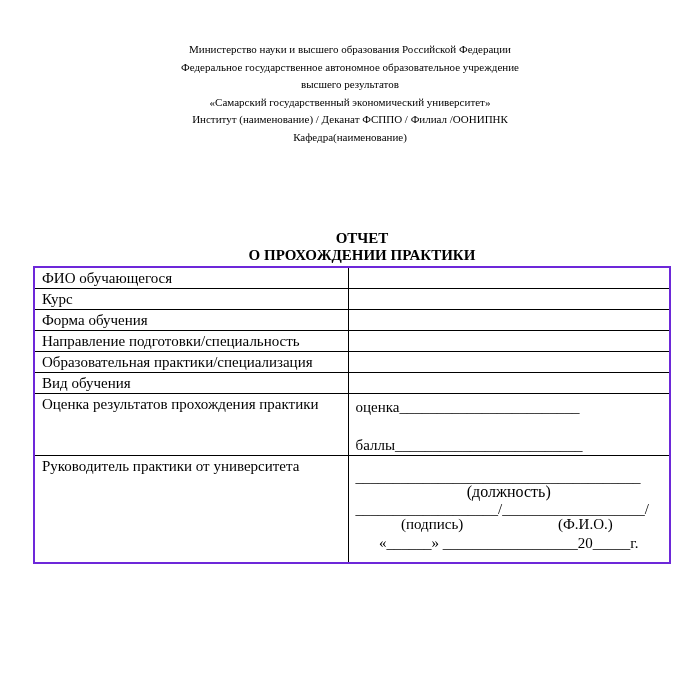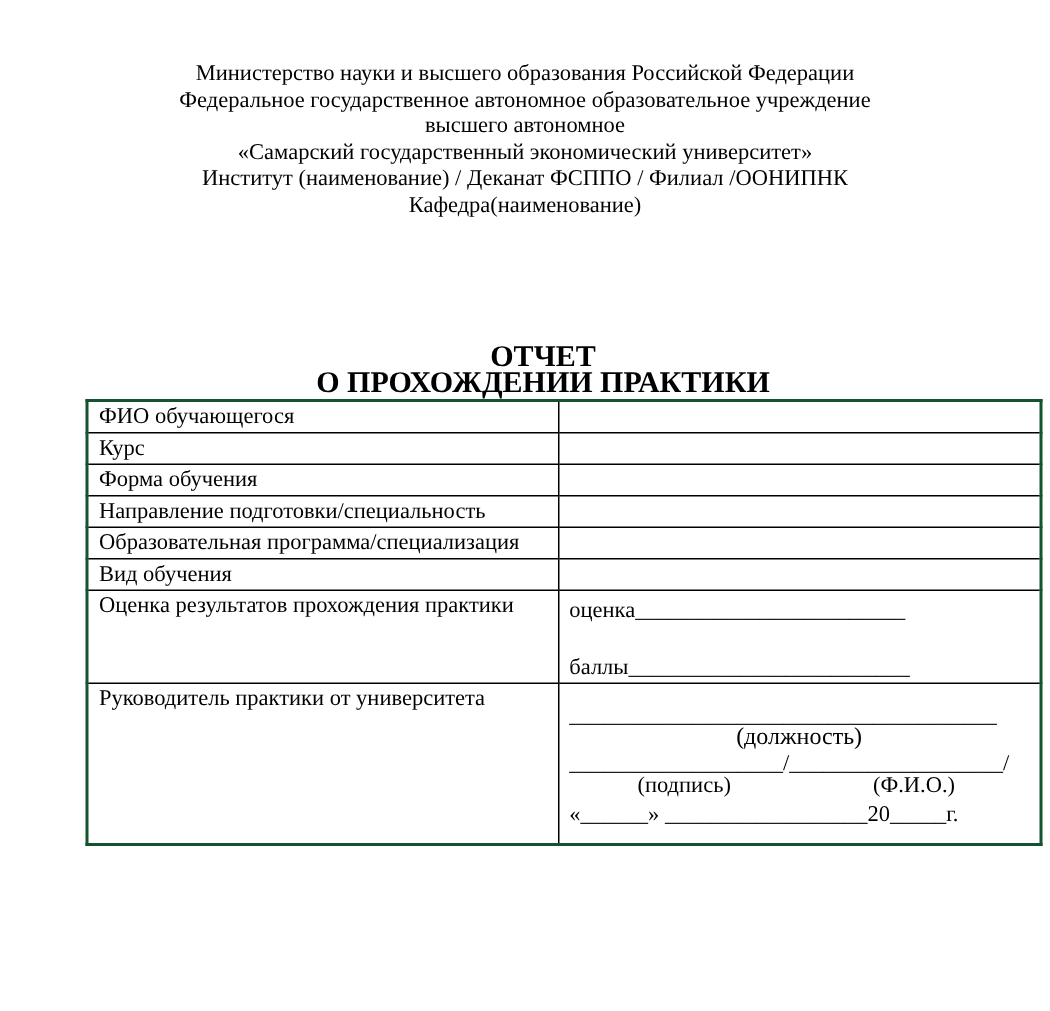--- a/index.html
+++ b/index.html
@@ -6,38 +6,38 @@
   html,body { background:#ffffff; }
   body {
     width:700px; height:674px;
     font-family:"Liberation Serif","DejaVu Serif",serif;
     color:#000000;
     overflow:hidden;
   }
   .letterhead {
     padding-top:41px;
     text-align:center;
-    font-size:15px;
+    font-size:11px;
     line-height:17.5px;
   }
   .letterhead .bold { font-weight:normal; }
   .doc-title {
     margin:84px 0 0 44px;
     width:636px;
     text-align:center;
     font-weight:bold;
-    font-size:20px;
+    font-size:15px;
     line-height:17px;
   }
   table.report {
-    margin:2px 0 0 57px;
+    margin:2px 0 0 33px;
     width:636px;
     border-collapse:collapse;
     table-layout:fixed;
-    border:2px solid #14532d;
+    border:2px solid #6d28d9;
   }
   table.report td {
     border:1px solid #000;
     font-size:15px;
     line-height:18px;
     padding:1px 7px;
     vertical-align:middle;
     overflow:hidden;
   }
   col.c1 { width:314px; }
@@ -47,29 +47,29 @@
   tr.tall td { vertical-align:top; }
   tr.grade-row td { height:54px; }
   tr.sup-row td { height:107px; }
   .grade-line { margin-top:3px; white-space:nowrap; }
   .grade-line.points { margin-top:20px; }
   .sig-line { margin-top:12px; line-height:16px; white-space:nowrap; }
   .sig-line.second { margin-top:2px; }
   .sig-caption-center { text-align:center; font-size:16px; line-height:14px; }
   .sig-cap-row { display:flex; font-size:15px; line-height:14px; }
   .sig-cap-row span { width:50%; text-align:center; }
-  .sig-date { margin-top:4px; line-height:17px; white-space:nowrap; }
+  .sig-date { margin-top:4px; line-height:17px; white-space:nowrap;text-align:center; }
 </style>
 </head>
 <body>
 
 <div class="letterhead">
   <div>Министерство науки и высшего образования Российской Федерации</div>
   <div>Федеральное государственное автономное образовательное учреждение</div>
-  <div>высшего автономное</div>
+  <div>высшего результатов</div>
   <div class="bold">«Самарский государственный экономический университет»</div>
   <div>Институт (наименование) / Деканат ФСППО / Филиал /ООНИПНК</div>
   <div>Кафедра(наименование)</div>
 </div>
 
 <div class="doc-title">
   <div>ОТЧЕТ</div>
   <div>О ПРОХОЖДЕНИИ ПРАКТИКИ</div>
 </div>
 
@@ -89,21 +89,21 @@
     </tr>
     <tr class="simple">
       <td>Форма обучения</td>
       <td></td>
     </tr>
     <tr class="simple">
       <td>Направление подготовки/специальность</td>
       <td></td>
     </tr>
     <tr class="simple">
-      <td>Образовательная программа/специализация</td>
+      <td>Образовательная практики/специализация</td>
       <td></td>
     </tr>
     <tr class="simple">
       <td>Вид обучения</td>
       <td></td>
     </tr>
     <tr class="tall grade-row">
       <td>Оценка результатов прохождения практики</td>
       <td>
         <div class="grade-line">оценка________________________</div>

